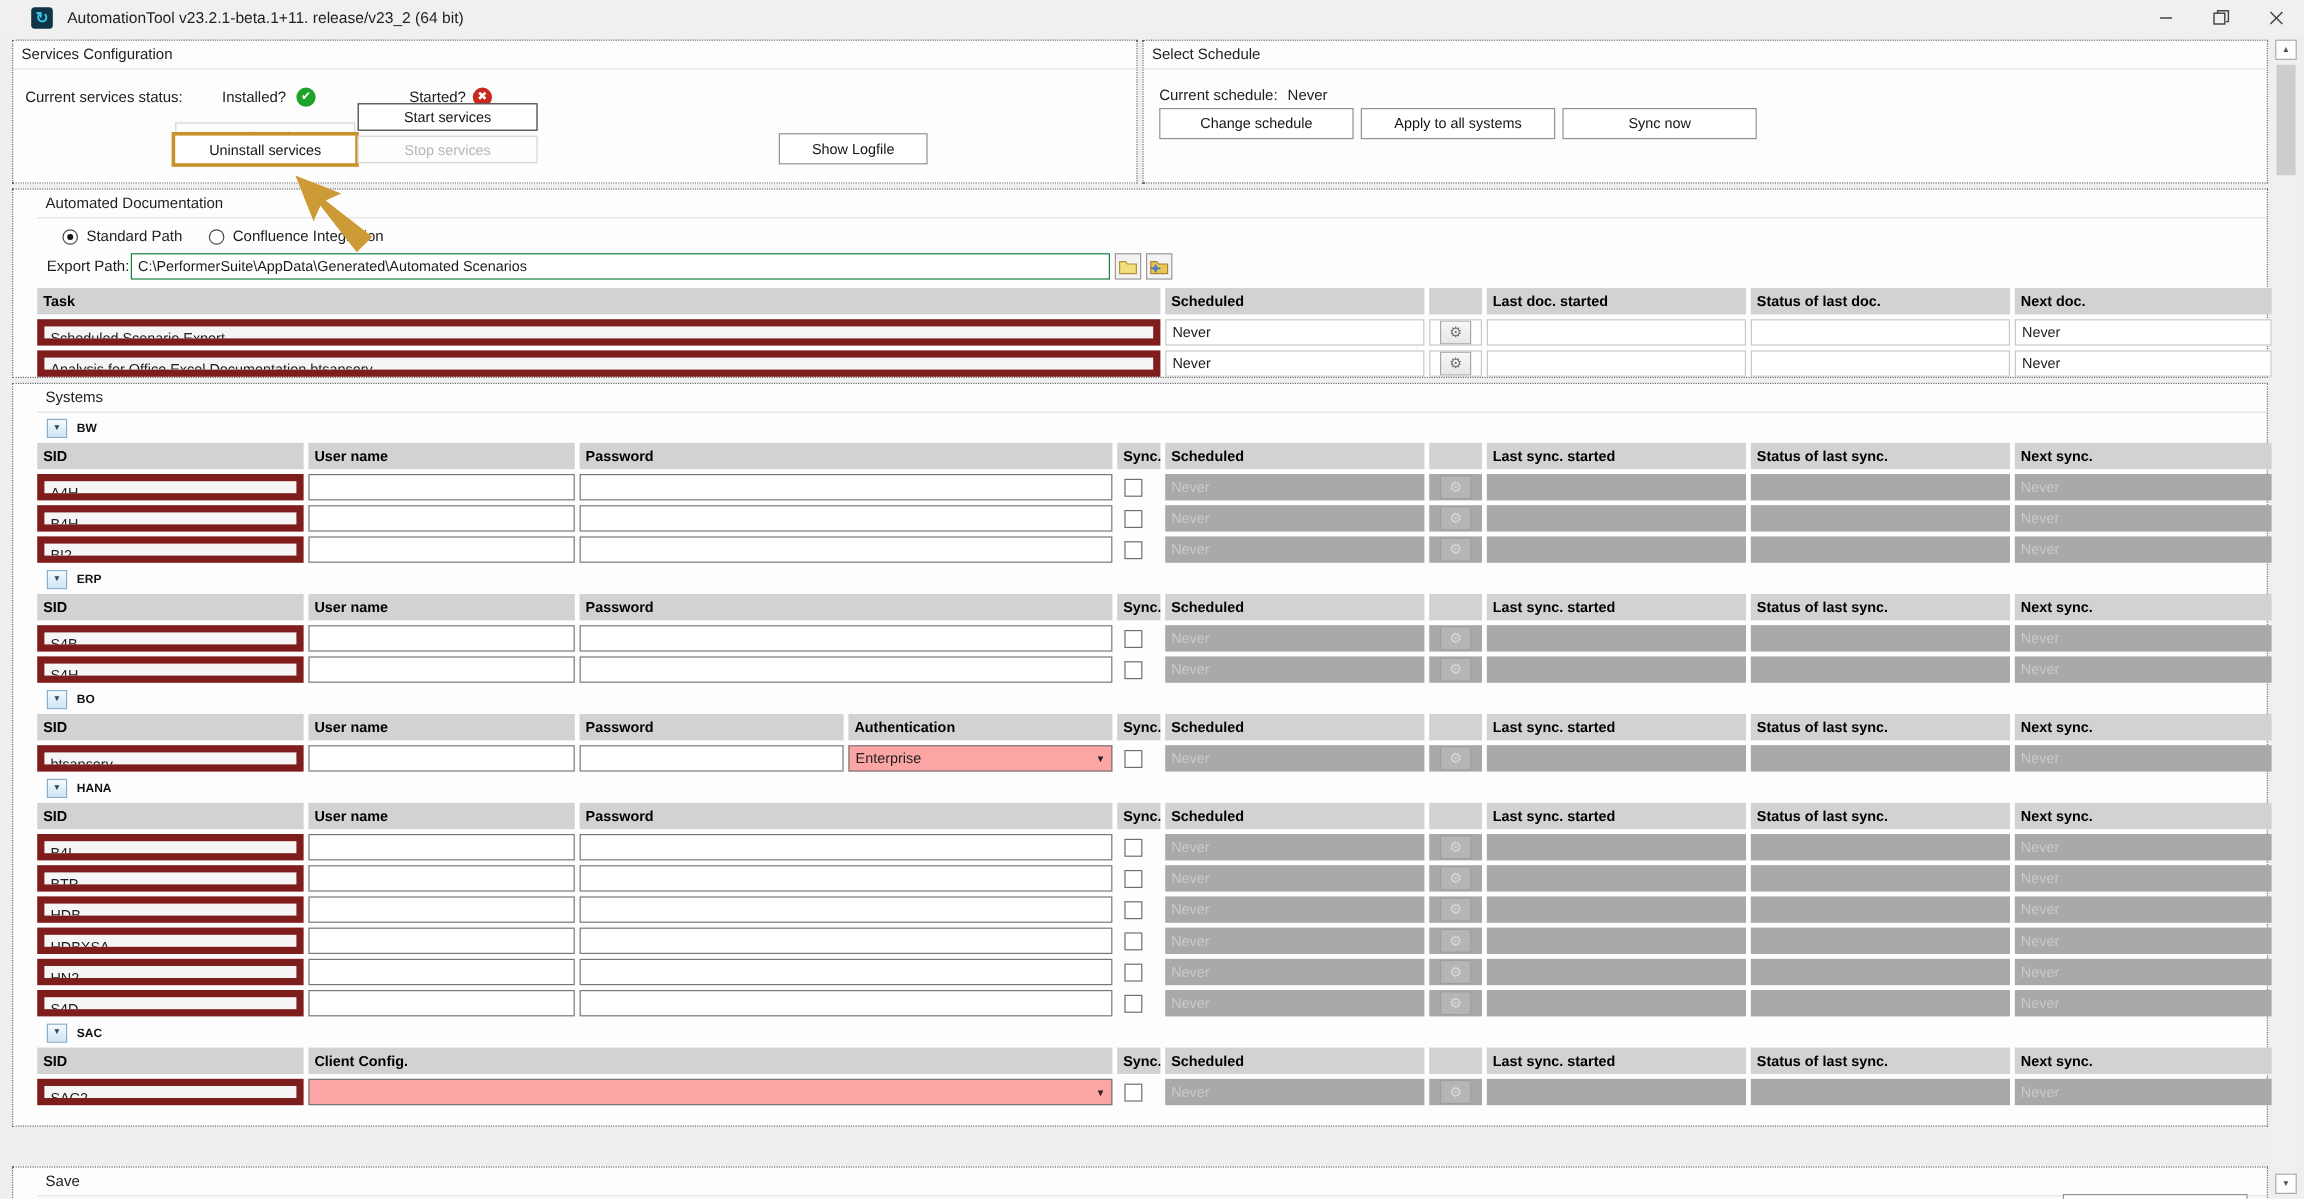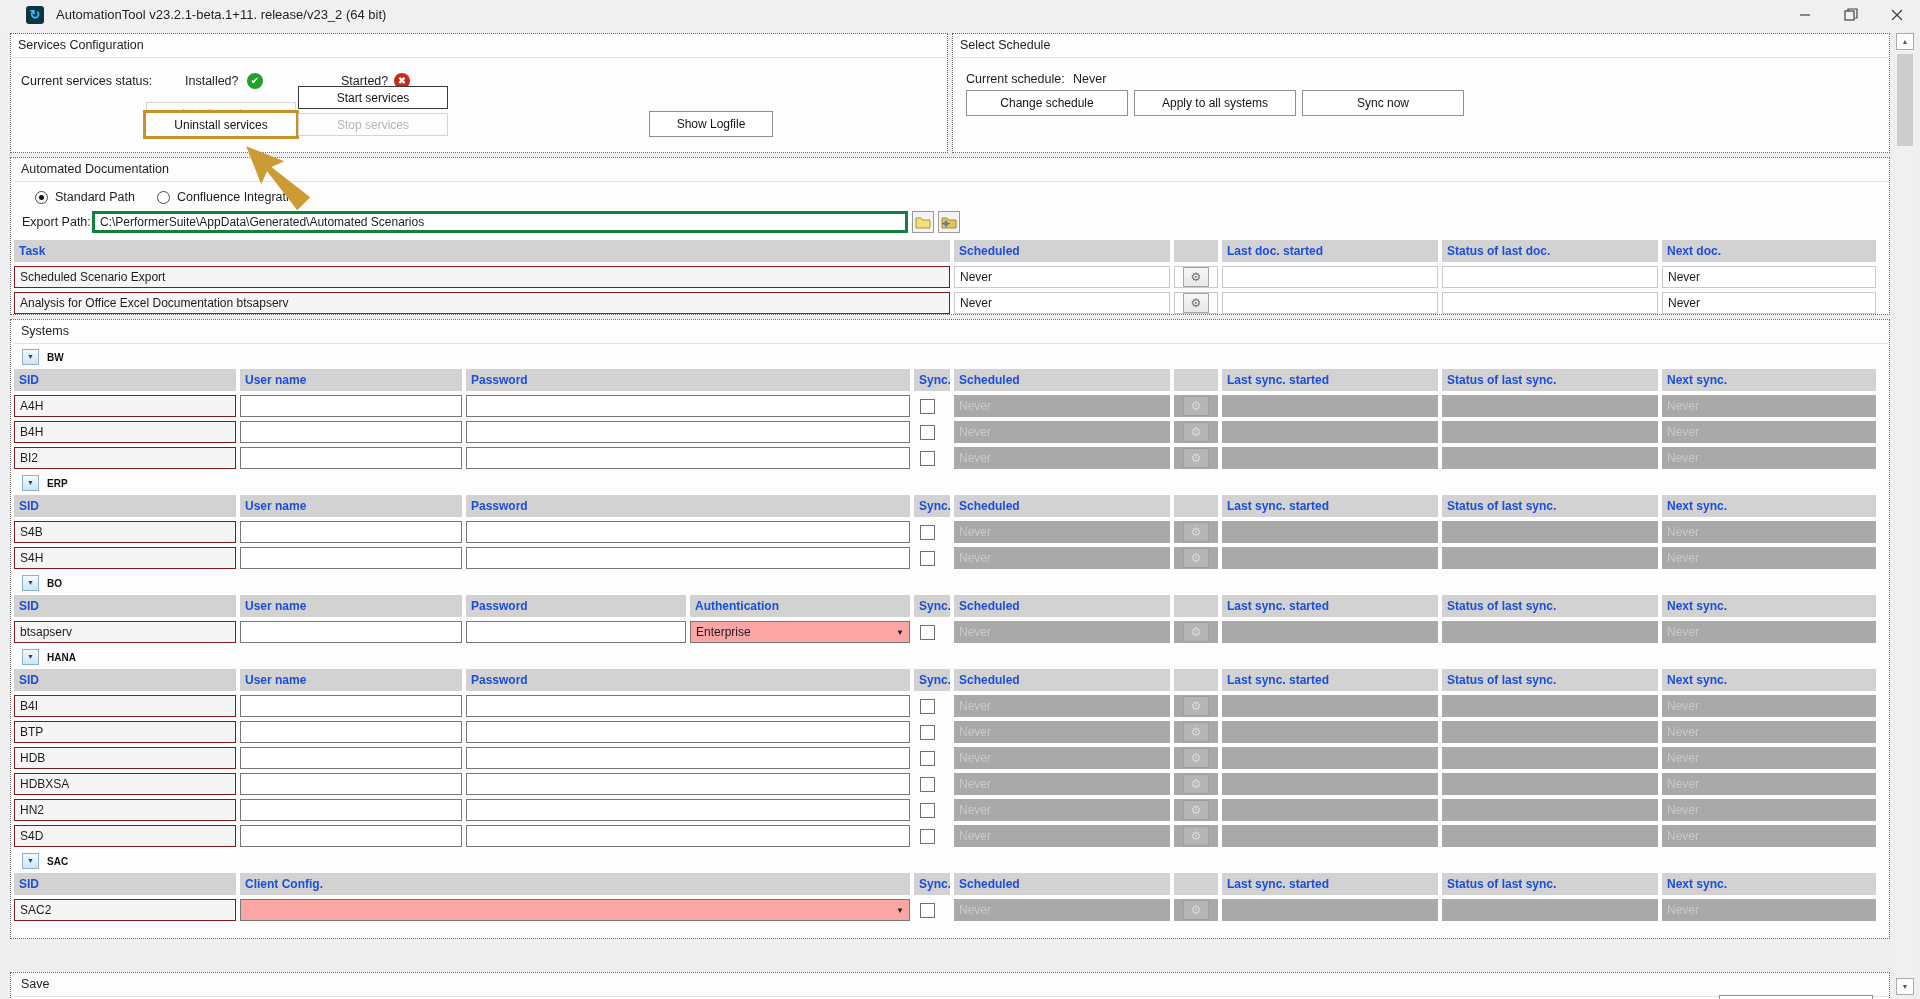--- a/index.html
+++ b/index.html
@@ -9,57 +9,57 @@
   
   .titlebar{position:absolute;left:0;top:0;width:1920px;height:30px;background:#f0f0f0}
   .app-icon{position:absolute;left:26px;top:6px;width:18px;height:18px;background:#0d3545;border-radius:3px;
             color:#38c3ea;font-size:13px;line-height:17px;text-align:center;font-weight:bold}
   .wtitle{position:absolute;left:56px;top:0;line-height:30px;font-size:13px;color:#1f1f1f}
   .wctrl{position:absolute;top:0;width:42px;height:30px;display:flex;align-items:center;justify-content:center}
   #min-btn{left:1784px}#rest-btn{left:1830px}#close-btn{left:1876px}
 
   
   .gbox,.sect{position:absolute;background:#fdfdfd;border:1px dotted #6b6b6b}
-  .sect{padding-left:3px}
+  .sect{padding-left:20px}
   .gbox-head,.sect-head{height:24px;line-height:23px;font-size:12.5px;color:#1e1e1e;padding-left:7px;border-bottom:1px solid #e2e2e2}
 
   
   .btn{position:absolute;display:flex;align-items:center;justify-content:center;background:#fff;border:1px solid #919191;
        font-family:inherit;font-size:12px;color:#141414;cursor:default}
   .btn-dis{color:#b6b6b6;border-color:#d4d4d4;background:#fdfdfd}
   .btn-default{border-color:#3a3a3a}
   .btn-hl{border-width:3px;border-style:solid}
 
   
   .stat-lbl{position:absolute;font-size:12.5px;color:#1d1d1d}
   .stat-ic{position:absolute;width:16px;height:16px;border-radius:50%;color:#fff;font-size:10px;line-height:16px;text-align:center}
 
   
   .radio-row{height:18px;margin:6px 0 0 21px;display:flex;align-items:center}
   .radio{width:13px;height:13px;border:1px solid #4a4a4a;border-radius:50%;background:#fff;position:relative;flex:none}
   .radio.checked:after{content:"";position:absolute;left:3px;top:3px;width:5px;height:5px;border-radius:50%;background:#111}
   .rlabel{font-size:12.5px;color:#1d1d1d;margin:0 22px 0 7px}
   .exp-row{position:relative;height:24px;margin-top:5px}
   .exp-lbl{position:absolute;left:8px;top:4px;font-size:12.5px;color:#1d1d1d}
-  .exp-input{position:absolute;left:78px;top:0;width:816px;height:22px;border:3px solid #15803d;padding:0 5px;
+  .exp-input{position:absolute;left:78px;top:0;width:816px;height:22px;border:1px solid #15803d;padding:0 5px;
              font:12px "Liberation Sans",sans-serif;color:#1d1d1d;background:#fff}
   .fbtn{position:absolute;top:0;width:22px;height:22px;border:1px solid #9a9a9a;background:#f3f3f3;display:flex;align-items:center;justify-content:center;padding:0}
   #folder-btn1{left:898px}#folder-btn2{left:924px}
 
   
   .grid{display:grid;column-gap:4px}
   .grid-doc{grid-template-columns:936px 216px 44px 216px 216px 214px}
   .grid-std{grid-template-columns:222px 222px 444px 36px 216px 44px 216px 216px 214px}
   .grid-bo {grid-template-columns:222px 222px 220px 220px 36px 216px 44px 216px 216px 214px}
   .grid-sac{grid-template-columns:222px 670px 36px 216px 44px 216px 216px 214px}
   .hdr{height:22px;margin-bottom:4px}
   .row{height:22px;margin-bottom:4px}
   .cell{font-size:12px;color:#1d1d1d;overflow:hidden;white-space:nowrap}
-  .hcell{background:#d2d2d2;font-weight:bold;line-height:22px;padding-left:5px;color:#1d4ed8}
-  .sid-cell,.task-cell{background:#f5f5f5;border:1px solid #7f1d1d;line-height:20px;padding-left:5px}
+  .hcell{background:#d2d2d2;font-weight:bold;line-height:22px;padding-left:5px;color:#000000}
+  .sid-cell,.task-cell{background:#f5f5f5;border:6px solid #7f1d1d;line-height:20px;padding-left:5px}
   .val-cell{background:#fff;border:1px solid #c9c9c9;line-height:20px;padding-left:5px}
   .dis-cell{background:#a9a9a9;color:#c9c9c9;line-height:22px;padding-left:5px}
   .gear-wrap{display:flex;align-items:center;justify-content:center;background:#fff;border:1px solid #c9c9c9}
   .dis-gearwrap{background:#a9a9a9;border:none}
   .gear-btn{width:26px;height:20px;border:1px solid #a6a6a6;background:linear-gradient(#f7f7f7,#e7e7e7);
             font-size:12px;line-height:16px;color:#707070;padding:0;font-family:inherit}
   .gear-dis{background:#b5b5b5;border-color:#9f9f9f;color:#d8d8d8}
   .tinput{height:22px;border:1px solid #787878;padding:0 4px;font:12px "Liberation Sans",sans-serif;background:#fff}
   .select-box{position:relative;background:#fca5a5;border:1px solid #787878;height:22px}
   .sel-text{display:block;line-height:20px;padding-left:5px;font-size:12px;color:#1d1d1d}

